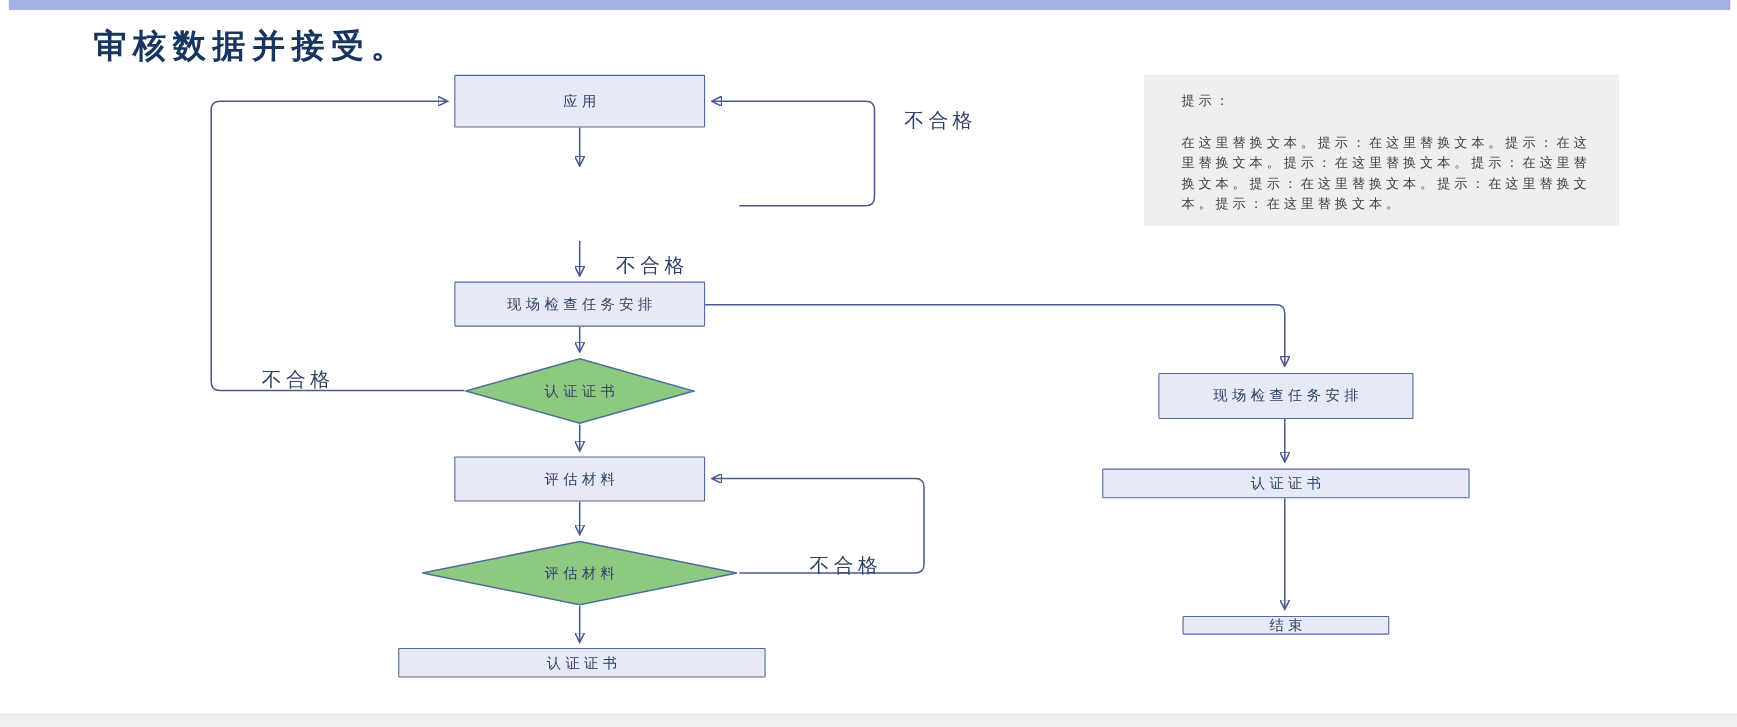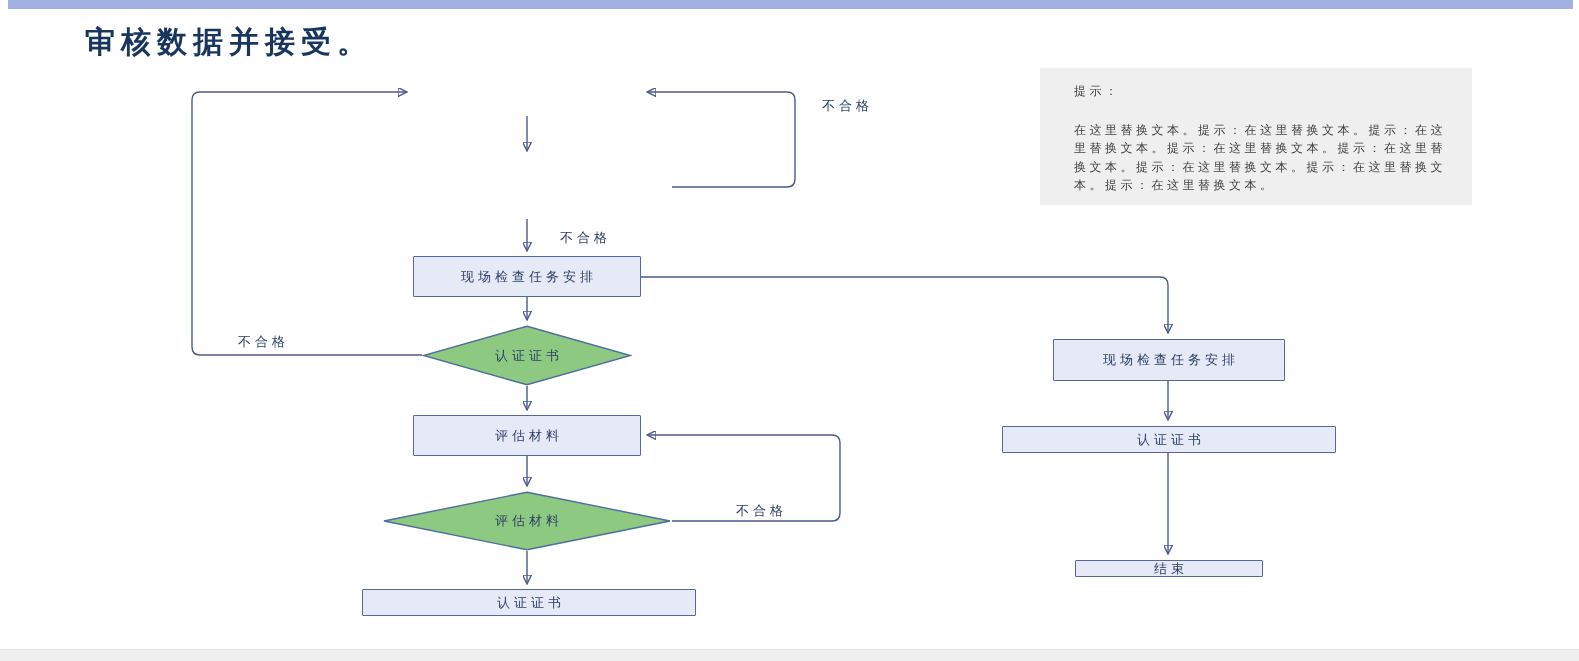--- a/index.html
+++ b/index.html
@@ -44,21 +44,21 @@
   .node-label{
     font-size:13px;letter-spacing:4px;color:var(--node_text);
     white-space:nowrap;text-indent:4px;
   }
   .diamond{background:transparent;border:none;}
   .diamond svg{position:absolute;left:0;top:0;width:100%;height:100%;}
   .diamond polygon{fill:var(--diamond_fill);stroke:var(--diamond_border);stroke-width:1.4;vector-effect:non-scaling-stroke;}
   .diamond .node-label{position:relative;z-index:1;}
 
   .edge-label{
-    position:absolute;z-index:2;font-size:13px;letter-spacing:4px;
+    position:absolute;z-index:2;font-size:18px;letter-spacing:4px;
     color:var(--node_text);white-space:nowrap;
   }
 
   .note{
     position:absolute;left:1040px;top:68px;width:432px;height:137px;z-index:2;
     background:var(--note_bg);box-sizing:border-box;
     padding:14px 14px 18px 34px;color:var(--note_text);
     font-size:12px;line-height:1.55;letter-spacing:3.5px;
   }
   .note .note-body{margin-top:20px;}
@@ -98,20 +98,23 @@
 
     <path d="M672,521 H832 Q840,521 840,513 V443 Q840,435 832,435 H648" marker-end="url(#arr)"></path>
 
     <path d="M641,277 H1160 Q1168,277 1168,285 V332" marker-end="url(#arr)"></path>
 
     <path d="M1168,381 V419" marker-end="url(#arr)"></path>
 
     <path d="M1168,453 V553" marker-end="url(#arr)"></path>
   </svg>
 
+  <div class="node box" style="left:413px;top:68px;width:228px;height:48px;">
+    <span class="node-label">应用</span>
+  </div>
 
 
   <div class="node box" style="left:413px;top:256px;width:228px;height:41px;">
     <span class="node-label">现场检查任务安排</span>
   </div>
 
   <div class="node diamond" style="left:422px;top:325px;width:210px;height:61px;">
     <svg viewBox="0 0 100 40" preserveAspectRatio="none">
       <polygon points="50,0.8 99.3,20 50,39.2 0.7,20"></polygon>
     </svg>

